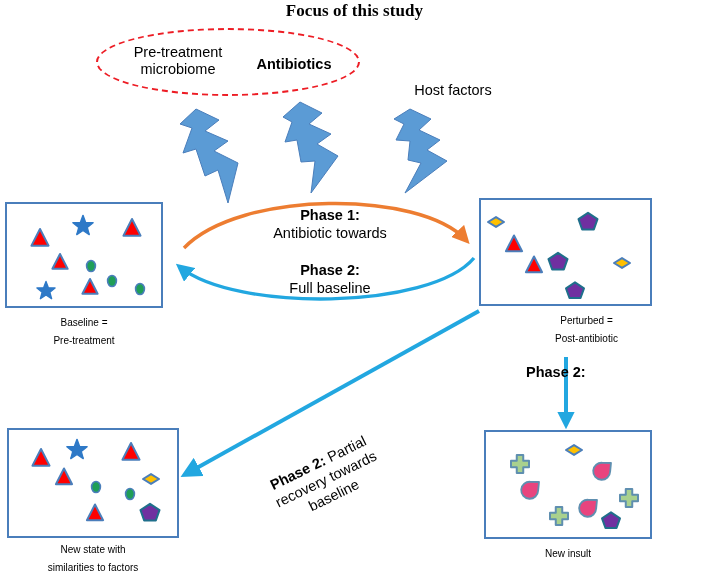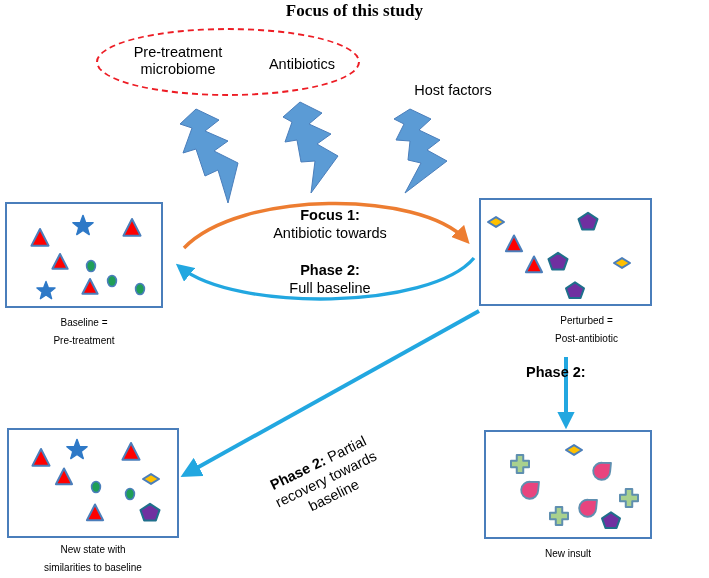--- a/index.html
+++ b/index.html
@@ -17,21 +17,21 @@
   }
   
   .ellipse{
     left:96px;top:28px;width:264px;height:68px;
     border:2px dashed #ed1c24;border-radius:50%;
     box-sizing:border-box;
   }
   
   .lbl{font-size:14.5px;line-height:17px;text-align:center;}
   .pretreat{left:108px;top:44px;width:140px;}
-  .antibio{left:252px;top:56px;width:100px;}
+  .antibio{left:244px;top:56px;width:100px;font-weight:bold;}
   .hostf{left:398px;top:82px;width:110px;}
   
   .box{
     border:2px solid #4a7ebb;background:#ffffff;box-sizing:border-box;
   }
   #box-baseline{left:5px;top:202px;width:158px;height:106px;}
   #box-perturbed{left:479px;top:198px;width:173px;height:108px;}
   #box-newstate-sim{left:7px;top:428px;width:172px;height:110px;}
   #box-newstate{left:484px;top:430px;width:168px;height:109px;}
   .boxcap{
@@ -144,21 +144,21 @@
       <path d="M 611 463 L 615.94 456.09 A 8.5 8.5 0 1 1 618.25 467.44 Z" fill="#e8447e" stroke="#5f8fb0" stroke-width="1.8" stroke-linejoin="round" transform="rotate(150 611 463)"></path>
       <path d="M 539 482 L 543.94 475.09 A 8.5 8.5 0 1 1 546.25 486.44 Z" fill="#e8447e" stroke="#5f8fb0" stroke-width="1.8" stroke-linejoin="round" transform="rotate(150 539 482)"></path>
       <path d="M 597 500 L 601.94 493.09 A 8.5 8.5 0 1 1 604.25 504.44 Z" fill="#e8447e" stroke="#5f8fb0" stroke-width="1.8" stroke-linejoin="round" transform="rotate(150 597 500)"></path>
       <polygon points="625.76,489 632.24,489 632.24,494.76 638,494.76 638,501.24 632.24,501.24 632.24,507 625.76,507 625.76,501.24 620,501.24 620,494.76 625.76,494.76" fill="#a9d18e" stroke="#5f8fb0" stroke-width="2" stroke-linejoin="round"></polygon>
       <polygon points="555.76,507 562.24,507 562.24,512.76 568,512.76 568,519.24 562.24,519.24 562.24,525 555.76,525 555.76,519.24 550,519.24 550,512.76 555.76,512.76" fill="#a9d18e" stroke="#5f8fb0" stroke-width="2" stroke-linejoin="round"></polygon>
       <polygon points="611.00,512.31 619.99,518.31 616.55,528.03 605.45,528.03 602.01,518.31" fill="#7030a0" stroke="#1f6f8b" stroke-width="2" stroke-linejoin="round"></polygon>
     </g>
   </svg>
 
 <div class="abs phase" id="phase1">
-  <b>Focus 1:</b><br>
+  <b>Phase 1:</b><br>
   <span>Antibiotic towards</span>
 </div>
 <div class="abs phase" id="phase2-full">
   <b>Phase 2:</b><br>
   <span>Full baseline</span>
 </div>
 <div class="abs phase" id="phase2-shift">
   <span class="l1">Phase 2:</span>
 </div>
 <div class="abs" id="phase2-partial">
@@ -171,17 +171,17 @@
 <div class="abs boxcap" id="cap-baseline">
   <span>Baseline =</span><br>
   <span>Pre-treatment</span>
 </div>
 <div class="abs boxcap" id="cap-perturbed">
   <span>Perturbed =</span><br>
   <span>Post-antibiotic</span>
 </div>
 <div class="abs boxcap" id="cap-newstate-sim">
   <span>New state with</span><br>
-  <span>similarities to baseline</span>
+  <span>similarities to factors</span>
 </div>
 <div class="abs boxcap" id="cap-newstate">
   <span>New insult</span>
 </div>
 
 </body></html>

